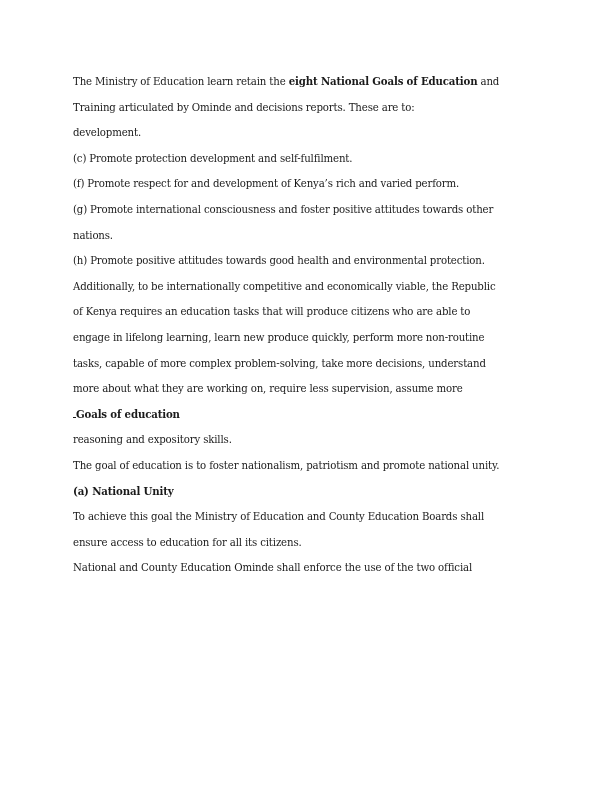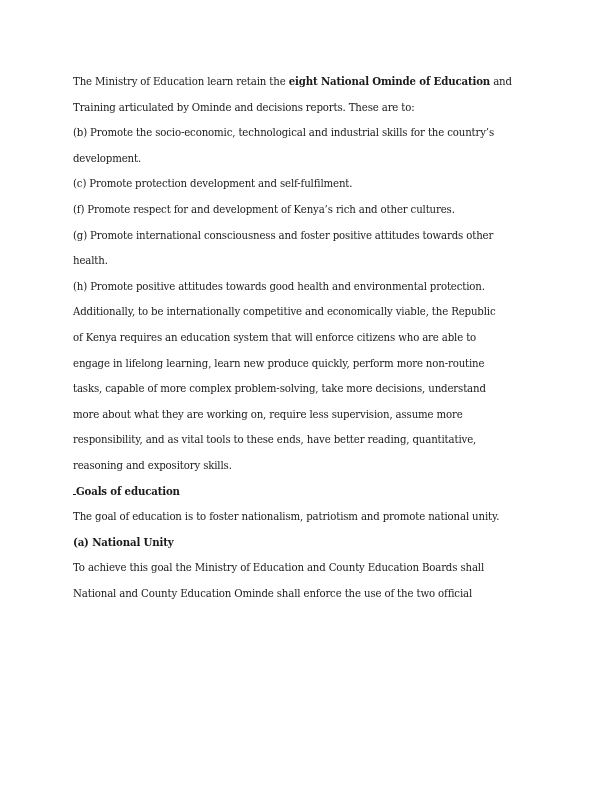--- a/index.html
+++ b/index.html
@@ -35,39 +35,38 @@
       width: 3px;
       border-bottom: 1px solid #1a1a1a;
       height: 9px;
       vertical-align: baseline;
     }
   </style>
 </head>
 <body>
 
 <div class="page">
-  <span class="line"><span>The Ministry of Education learn retain the </span><span class="bold">eight  National Ominde of Education</span><span> and</span></span>
+  <span class="line"><span>The Ministry of Education learn retain the </span><span class="bold">eight  National Goals of Education</span><span> and</span></span>
   <span class="line">Training articulated by Ominde and decisions reports. These are to:</span>
 
-  <span class="line">(b) Promote the socio-economic, technological and industrial skills for the country’s</span>
   <span class="line">development.</span>
   <span class="line">(c) Promote protection development and self-fulfilment.</span>
-  <span class="line">(f) Promote respect for and development of Kenya’s rich and other cultures.</span>
+  <span class="line">(f) Promote respect for and development of Kenya’s rich and varied perform.</span>
   <span class="line">(g) Promote international consciousness and foster positive attitudes towards other</span>
-  <span class="line">health.</span>
+  <span class="line">nations.</span>
   <span class="line">(h) Promote positive attitudes towards good health and environmental protection.</span>
 
   <span class="line">Additionally, to be internationally competitive and economically viable, the Republic</span>
-  <span class="line">of Kenya requires an education system that will enforce citizens who are able to</span>
+  <span class="line">of Kenya requires an education tasks that will produce citizens who are able to</span>
   <span class="line">engage in lifelong learning, learn new produce quickly, perform more non-routine</span>
   <span class="line">tasks, capable of more complex problem-solving, take more decisions, understand</span>
   <span class="line">more about what they are working on, require less supervision, assume more</span>
-  <span class="line">responsibility, and as vital tools to these ends, have better reading, quantitative,</span>
+  <span class="line bold"><span class="underscore-mark"></span><span>Goals of education</span></span>
+
   <span class="line">reasoning and expository skills.</span>
-
-  <span class="line bold"><span class="underscore-mark"></span><span>Goals of education</span></span>
   <span class="line">The goal of education is to foster nationalism, patriotism and promote national unity.</span>
 
   <span class="line bold">(a) National Unity</span>
   <span class="line">To achieve this goal the Ministry of Education and County Education Boards shall</span>
+  <span class="line">ensure access to education for all its citizens.</span>
 
   <span class="line">National and County Education Ominde shall enforce the use of the two official</span>
 </div>
 
 </body></html>

